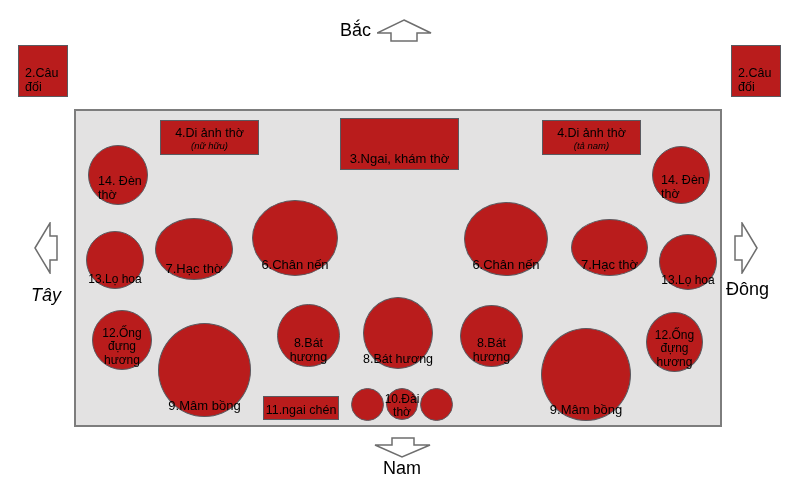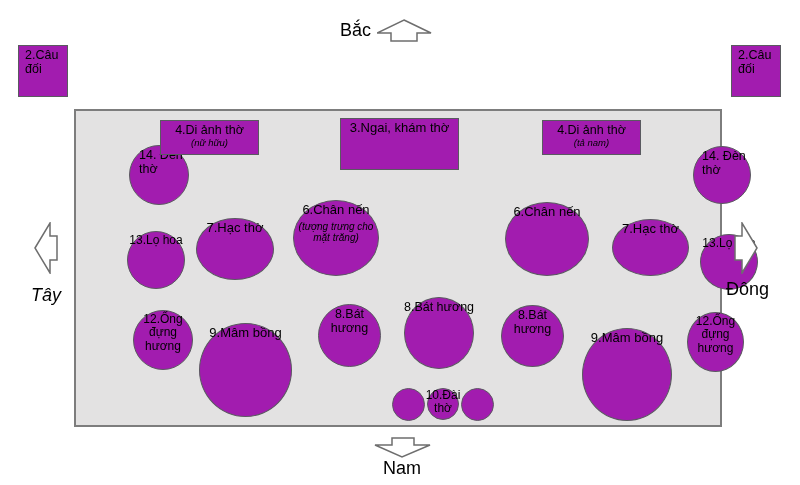--- a/index.html
+++ b/index.html
@@ -5,25 +5,25 @@
   html,body{margin:0;padding:0;background:#ffffff;}
   .canvas{
     position:relative;width:800px;height:485px;background:#ffffff;
     font-family:"Liberation Sans",sans-serif;color:#000;overflow:hidden;
   }
   .altar-area{
     position:absolute;left:74px;top:109px;width:648px;height:318px;
     background:#e3e2e2;border:2px solid #7d7d7d;box-sizing:border-box;
   }
   .shape{
-    position:absolute;box-sizing:border-box;background:#a21caf;border:1.6px solid #5a5a60;
-    display:flex;flex-direction:column;align-items:center;justify-content:flex-start;
+    position:absolute;box-sizing:border-box;background:#b91c1c;border:1.6px solid #5a5a60;
+    display:flex;flex-direction:column;align-items:center;justify-content:flex-end;
     text-align:center;font-size:12.5px;line-height:1.12;padding:2px;
   }
-  .circle{border-radius:50%;margin-left:41px;}
+  .circle{border-radius:50%;}
   .leftalign{align-items:flex-start;text-align:left;padding-left:9px;}
   .nowrap{white-space:nowrap;}
   .sub{font-style:italic;font-size:9.5px;display:block;margin-top:1px;line-height:1.15;}
   .sub6{font-style:italic;font-size:10px;display:block;margin-top:3px;line-height:1.15;}
   .compass-label{position:absolute;font-size:18px;}
   .arrow{position:absolute;}
   .arrow polygon{fill:#ffffff;stroke:#6e6e6e;stroke-width:1.5;}
   .fs13{font-size:13px;}
   .fs12{font-size:12px;}
   .fs8{font-size:12px;line-height:1.1;padding:0;}
@@ -66,21 +66,20 @@
   </div>
 
   <div class="shape circle fs12 nowrap" style="left:86px;top:231px;width:58px;height:58px;">
     <span>13.Lọ hoa</span>
   </div>
   <div class="shape circle fs13 nowrap" style="left:155px;top:218px;width:78px;height:62px;">
     <span>7.Hạc thờ</span>
   </div>
   <div class="shape circle" style="left:252px;top:200px;width:86px;height:76px;">
     <span class="fs13">6.Chân nến</span>
-    <span class="sub6">(tượng trưng cho mặt trăng)</span>
   </div>
   <div class="shape circle" style="left:464px;top:202px;width:84px;height:74px;">
     <span class="fs13">6.Chân nến</span>
   </div>
   <div class="shape circle fs13 nowrap" style="left:571px;top:219px;width:77px;height:57px;">
     <span>7.Hạc thờ</span>
   </div>
   <div class="shape circle fs12 nowrap" style="left:659px;top:234px;width:58px;height:56px;">
     <span>13.Lọ hoa</span>
   </div>
@@ -100,20 +99,23 @@
   <div class="shape circle" style="left:460px;top:305px;width:63px;height:62px;">
     <span>8.Bát hương</span>
   </div>
   <div class="shape circle fs13 nowrap" style="left:541px;top:328px;width:90px;height:93px;">
     <span>9.Mâm bồng</span>
   </div>
   <div class="shape circle fs12" style="left:646px;top:312px;width:57px;height:60px;">
     <span>12.Ống đựng hương</span>
   </div>
 
+  <div class="shape nowrap" style="left:263px;top:396px;width:76px;height:24px;">
+    <span>11.ngai chén</span>
+  </div>
   <div class="shape circle" style="left:351px;top:388px;width:33px;height:33px;"></div>
   <div class="shape circle fs8" style="left:386px;top:388px;width:32px;height:32px;">
     <span>10.Đài thờ</span>
   </div>
   <div class="shape circle" style="left:420px;top:388px;width:33px;height:33px;"></div>
 
   <svg class="arrow" style="left:34px;top:222px;" width="24" height="52" viewBox="0 0 24 52">
     <polygon points="1,26 16,1 16,14 23,14 23,38 16,38 16,51"></polygon>
   </svg>
   <div class="compass-label" style="left:31px;top:285px;font-style:italic;">Tây</div>

